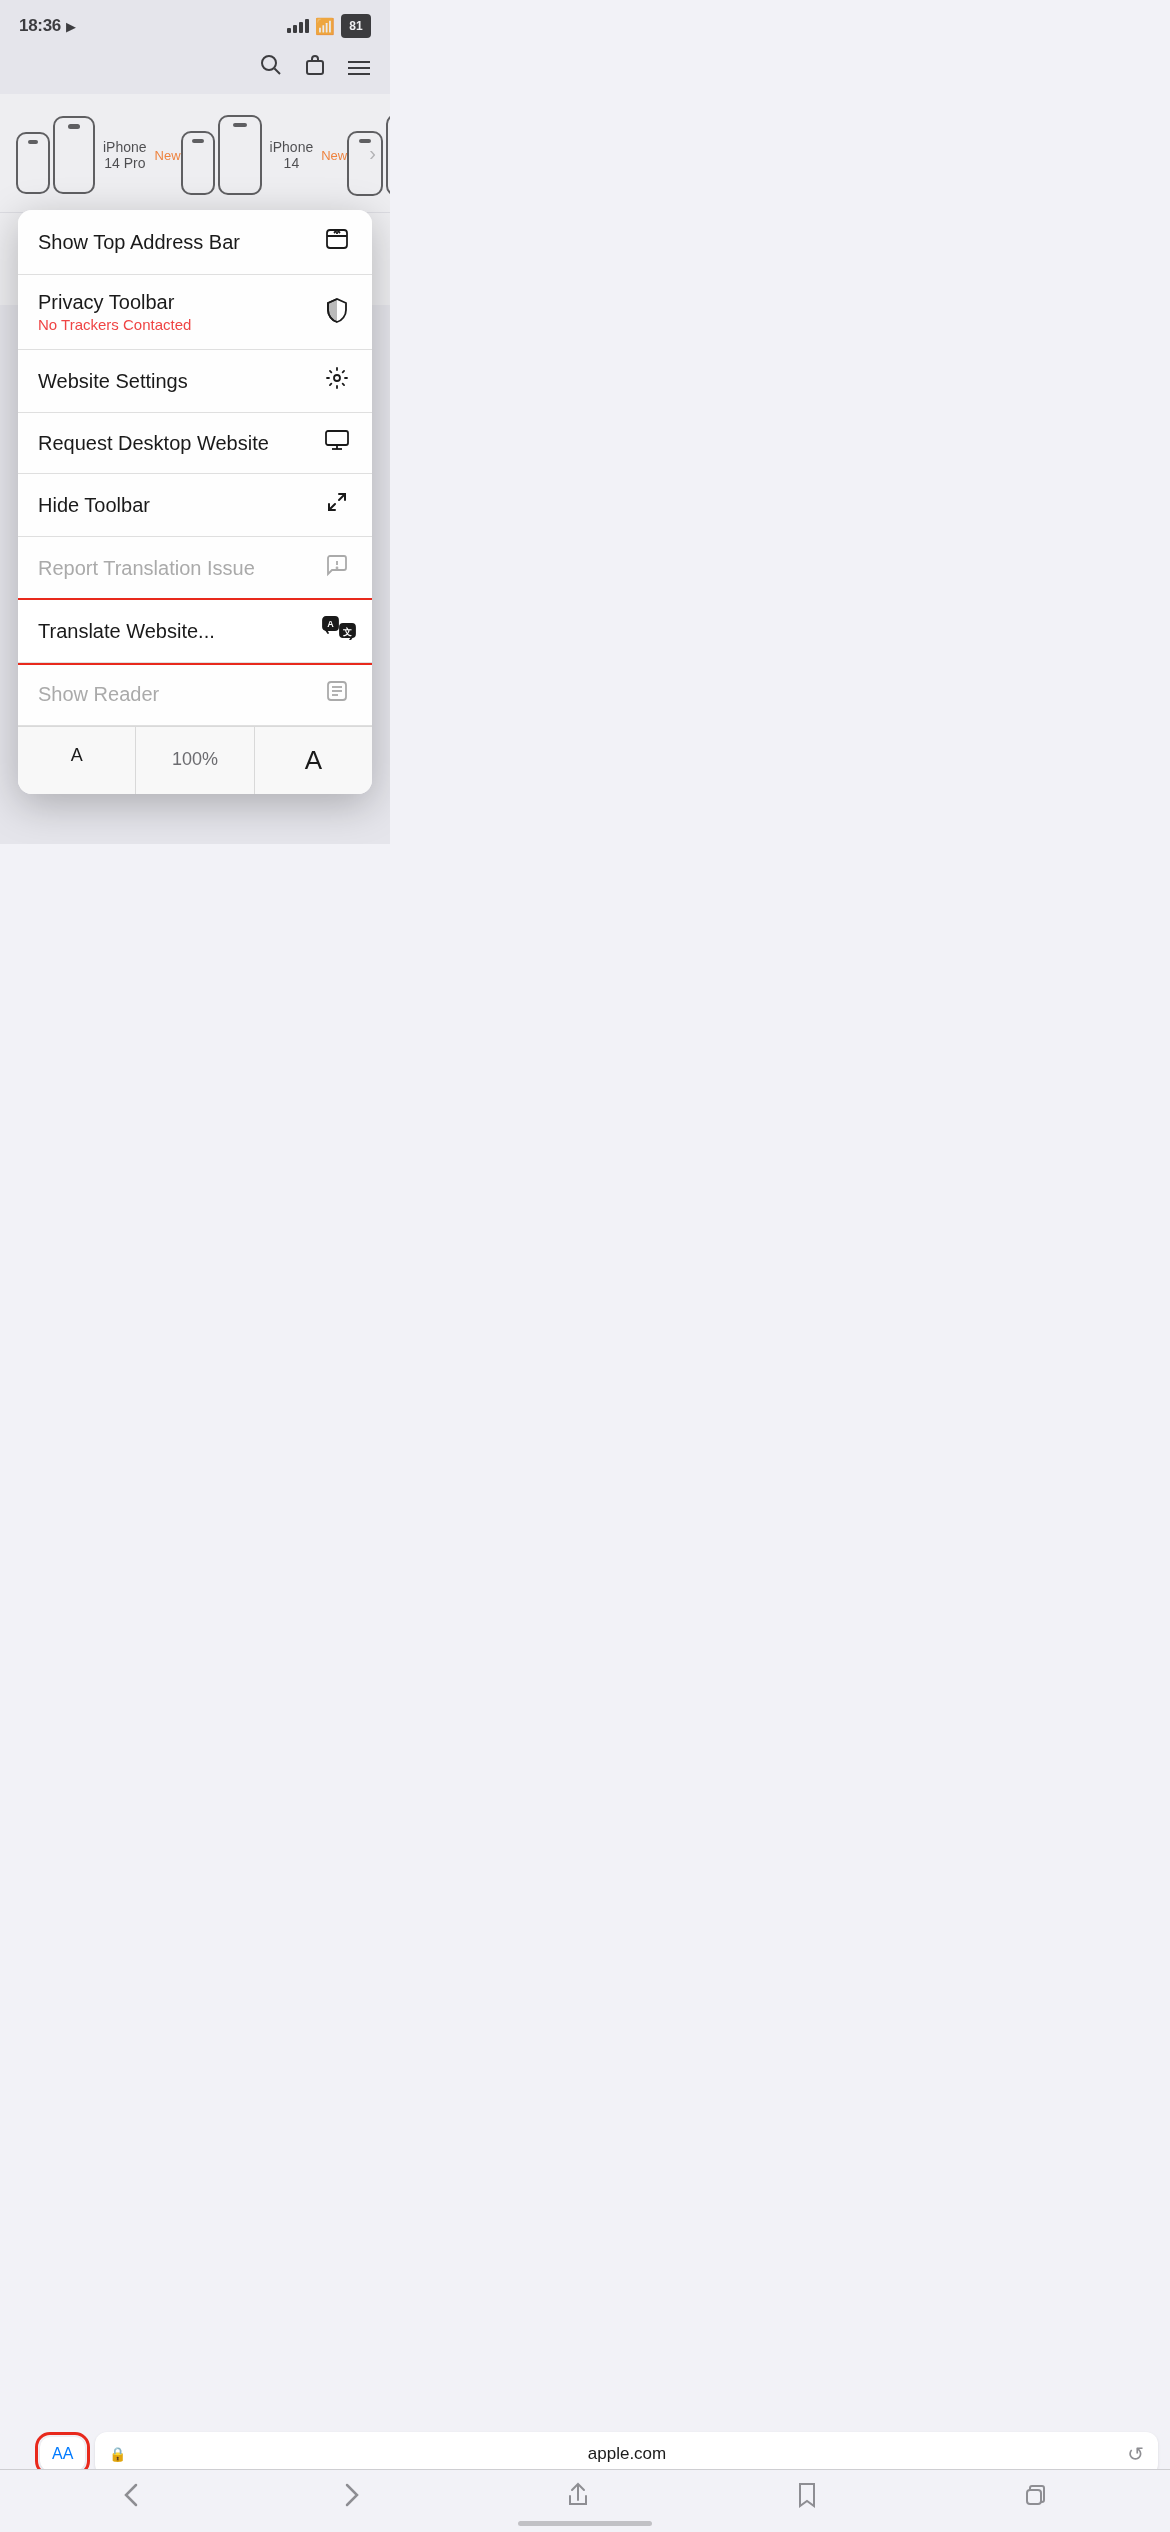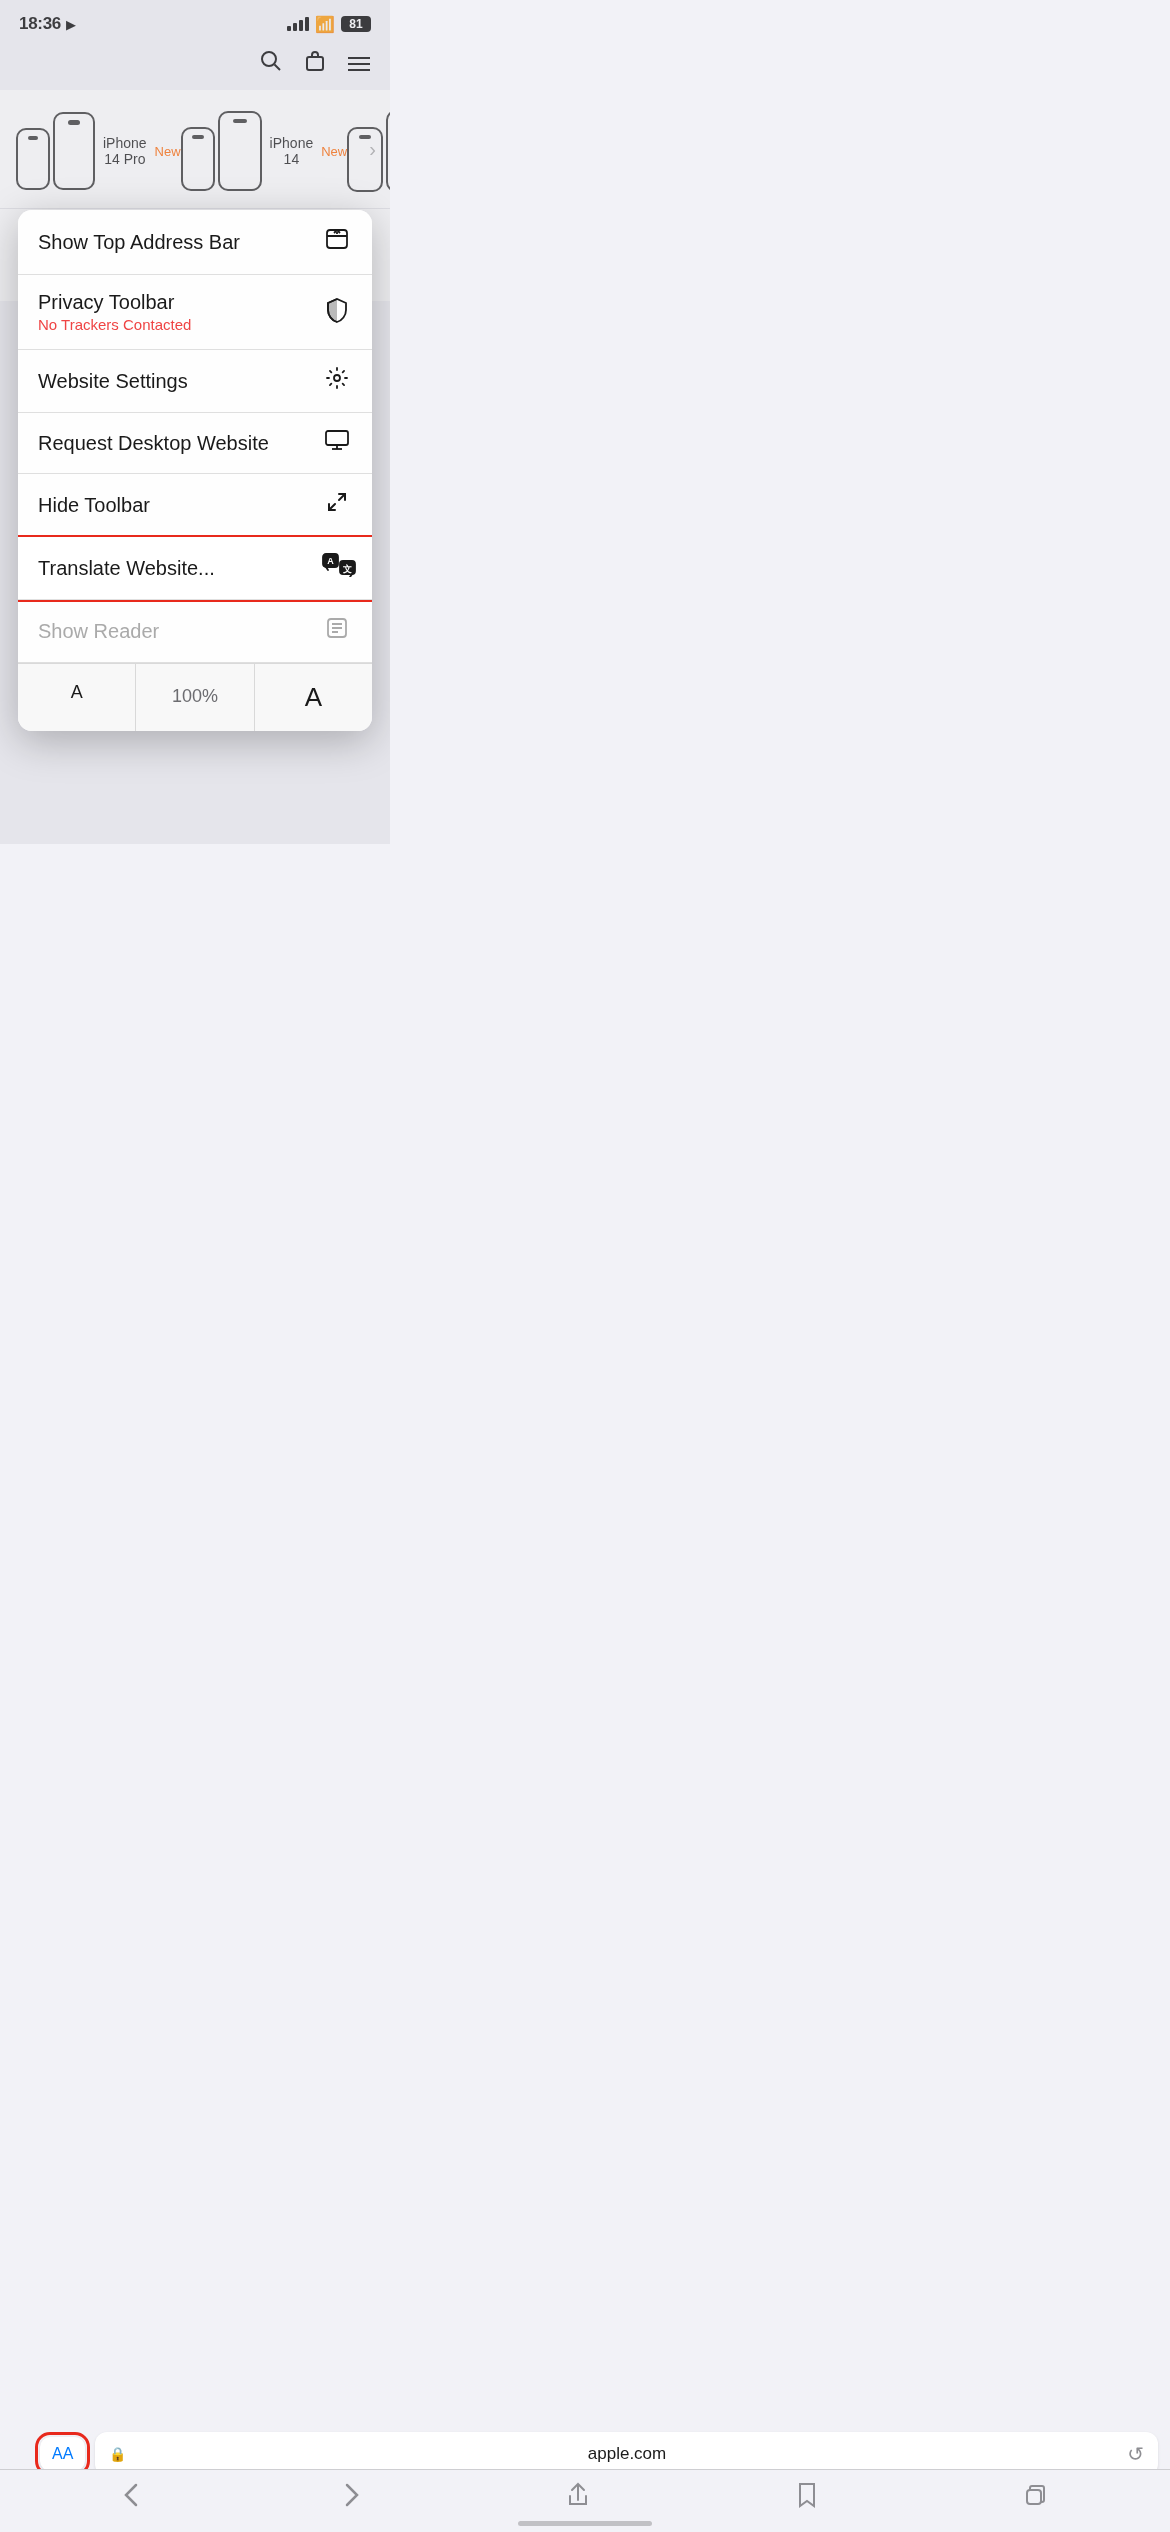--- a/index.html
+++ b/index.html
@@ -45,21 +45,21 @@
     .battery-box {
       display: flex;
       align-items: center;
       justify-content: center;
       background: #000;
       color: #fff;
       border-radius: 4px;
       font-size: 12px;
       font-weight: 700;
       padding: 2px 5px;
-      height: 16px;
+      height: 24px;
       min-width: 30px;
     }
 
     
     .nav-bar {
       display: flex;
       justify-content: space-between;
       align-items: center;
       padding: 8px 20px 12px;
       background: #f2f2f7;
@@ -544,20 +544,32 @@
     <span class="menu-icon">
       <svg width="24" height="24" viewBox="0 0 24 24" fill="none" stroke="#1a1a1a" stroke-width="2" stroke-linecap="round">
         <line x1="20" y1="4" x2="14" y2="10"></line>
         <polyline points="14,4 20,4 20,10"></polyline>
         <line x1="4" y1="20" x2="10" y2="14"></line>
         <polyline points="10,20 4,20 4,14"></polyline>
       </svg>
     </span>
   </div>
 
+  <div class="menu-item disabled">
+    <div class="menu-item-text">
+      <span class="menu-item-label">Report Translation Issue</span>
+    </div>
+    <span class="menu-icon" style="color:#aaa;">
+      <svg width="24" height="24" viewBox="0 0 24 24" fill="none" stroke="#aaa" stroke-width="1.8">
+        <path d="M21 15a2 2 0 01-2 2H7l-4 4V5a2 2 0 012-2h14a2 2 0 012 2z"></path>
+        <line x1="12" y1="8" x2="12" y2="12"></line>
+        <circle cx="12" cy="15" r="0.5" fill="#aaa"></circle>
+      </svg>
+    </span>
+  </div>
 
   <div class="menu-item highlighted">
     <div class="menu-item-text">
       <span class="menu-item-label">Translate Website...</span>
     </div>
     <span class="menu-icon">
       <svg width="34" height="24" viewBox="0 0 34 24" fill="none">
 
         <rect x="1" y="1" width="15" height="13" rx="3" stroke="#1a1a1a" stroke-width="1.8" fill="#1a1a1a"></rect>
         <text x="8.5" y="11" text-anchor="middle" fill="#fff" font-size="9" font-family="-apple-system,sans-serif" font-weight="600">A</text>

